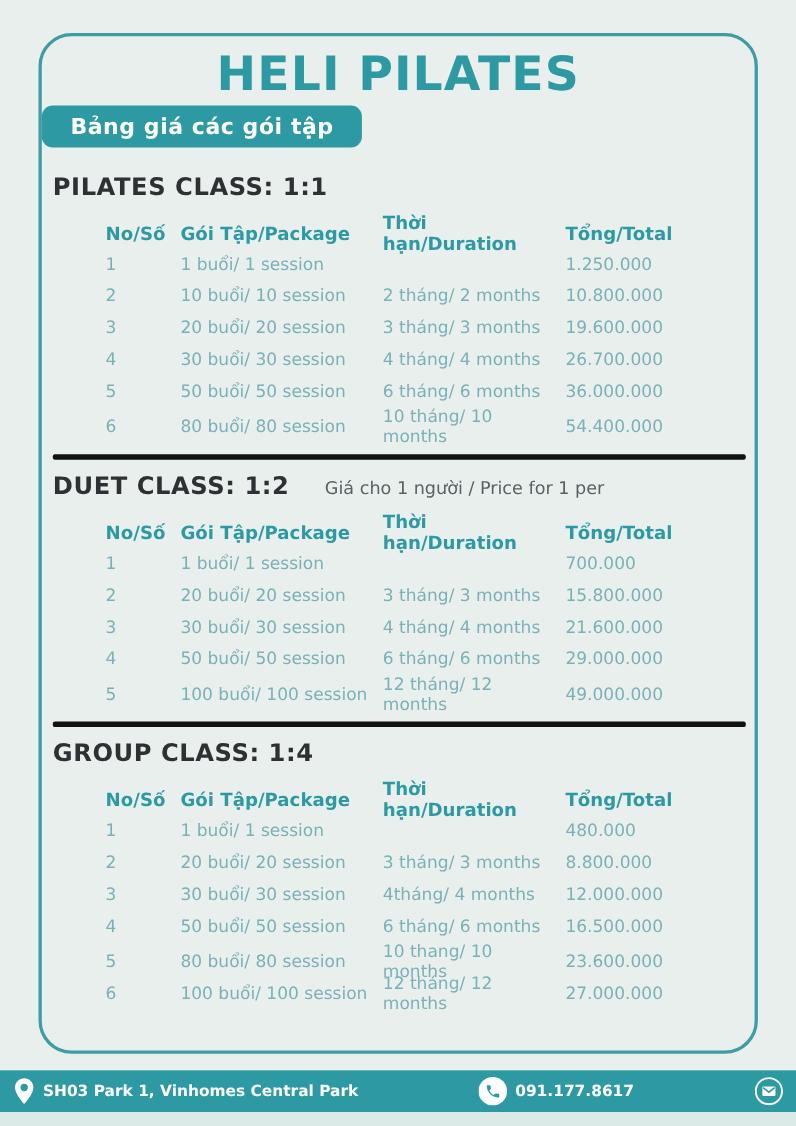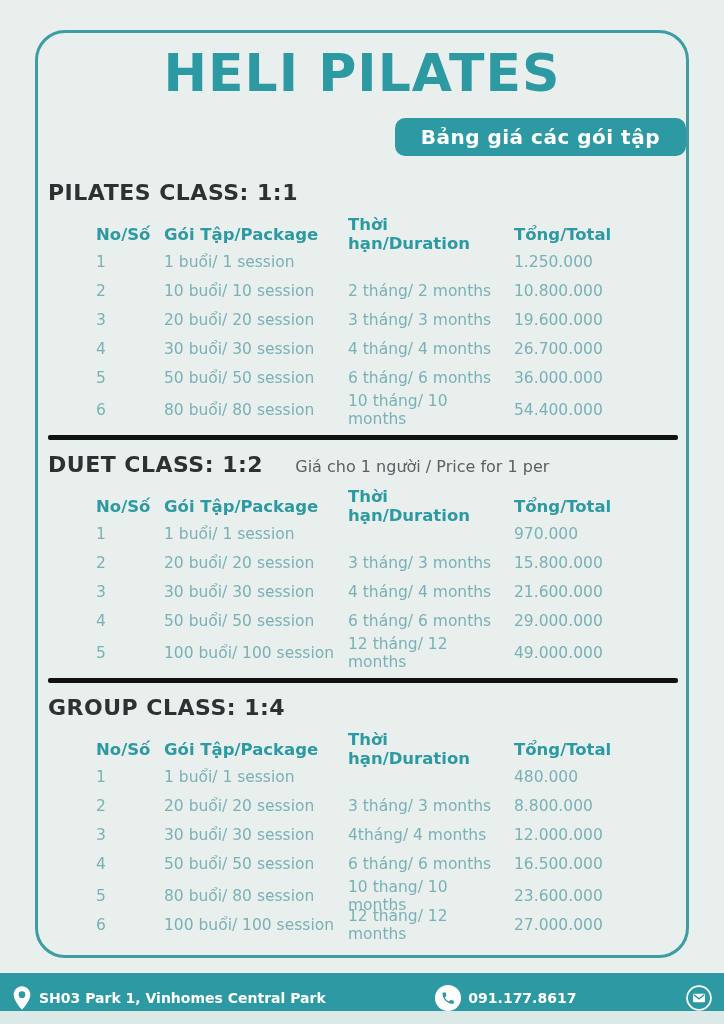--- a/index.html
+++ b/index.html
@@ -10,24 +10,24 @@
   html,body{width:724px; height:1024px;}
   body{
     position:relative; background:var(--bg); overflow:hidden;
     font-family:"DejaVu Sans","Liberation Sans",sans-serif;
   }
   .card{
     position:absolute; left:35px; top:30px; width:654px; height:928px;
     border:3px solid var(--border); border-radius:30px;
   }
   .brand-title{
-    margin-top:12px; text-align:center; font-size:52px; font-weight:bold;
+    margin-top:12px; text-align:center; font-size:43px; font-weight:bold;
     color:var(--accent); letter-spacing:1px; line-height:1.1;
   }
-  .badge-wrap{text-align:right; margin-top:16px;}
+  .badge-wrap{text-align:left; margin-top:4px;}
   .badge{
     display:inline-block; background:var(--accent); color:#fff;
     font-size:20px; font-weight:bold; padding:7px 26px; border-radius:10px;
     letter-spacing:.5px;
   }
   .content{padding:24px 8px 0 10px;}
   .heading{
     font-size:22px; font-weight:bold; color:var(--dark); letter-spacing:.5px;
   }
   .heading .subnote{
@@ -38,21 +38,21 @@
   .thead,.trow{
     display:grid; grid-template-columns:62px 178px 160px 1fr;
     column-gap:6px; align-items:center;
   }
   .thead{color:var(--accent); font-weight:bold; font-size:16.5px; height:26px; margin-bottom:6px;}
   .trow{height:29px; color:var(--row); font-size:15.5px;}
   .c0{text-align:left;}
   .divider{height:5px; background:var(--divider); border-radius:2px; margin:14px 0 12px 0; width:100%;}
   .footer-bar{
     position:absolute; left:0; bottom:13px; width:724px; height:38px;
-    background:var(--accent); display:flex; align-items:flex-end;
+    background:var(--accent); display:flex; align-items:center;
     justify-content:space-between; padding:0 12px; color:#fff;
   }
   .contact{display:flex; align-items:center; gap:7px; font-weight:bold; font-size:14px; white-space:nowrap;}
   .icon{display:inline-flex; align-items:center;}
   .bottom-strip{position:absolute; left:0; bottom:0; width:724px; height:13px; background:var(--strip);}
 </style>
 </head>
 <body>
 
 <div class="card">
@@ -128,21 +128,21 @@
           <div class="c0">No/Số</div>
           <div>Gói Tập/Package</div>
           <div>Thời hạn/Duration</div>
           <div>Tổng/Total</div>
         </div>
         <div class="rows">
             <div class="trow">
               <div class="cell c0">1</div>
               <div class="cell c1">1 buổi/ 1 session</div>
               <div class="cell c2"></div>
-              <div class="cell c3">970.000</div>
+              <div class="cell c3">700.000</div>
             </div>
             <div class="trow">
               <div class="cell c0">2</div>
               <div class="cell c1">20 buổi/ 20 session</div>
               <div class="cell c2">3 tháng/ 3 months</div>
               <div class="cell c3">15.800.000</div>
             </div>
             <div class="trow">
               <div class="cell c0">3</div>
               <div class="cell c1">30 buổi/ 30 session</div>

